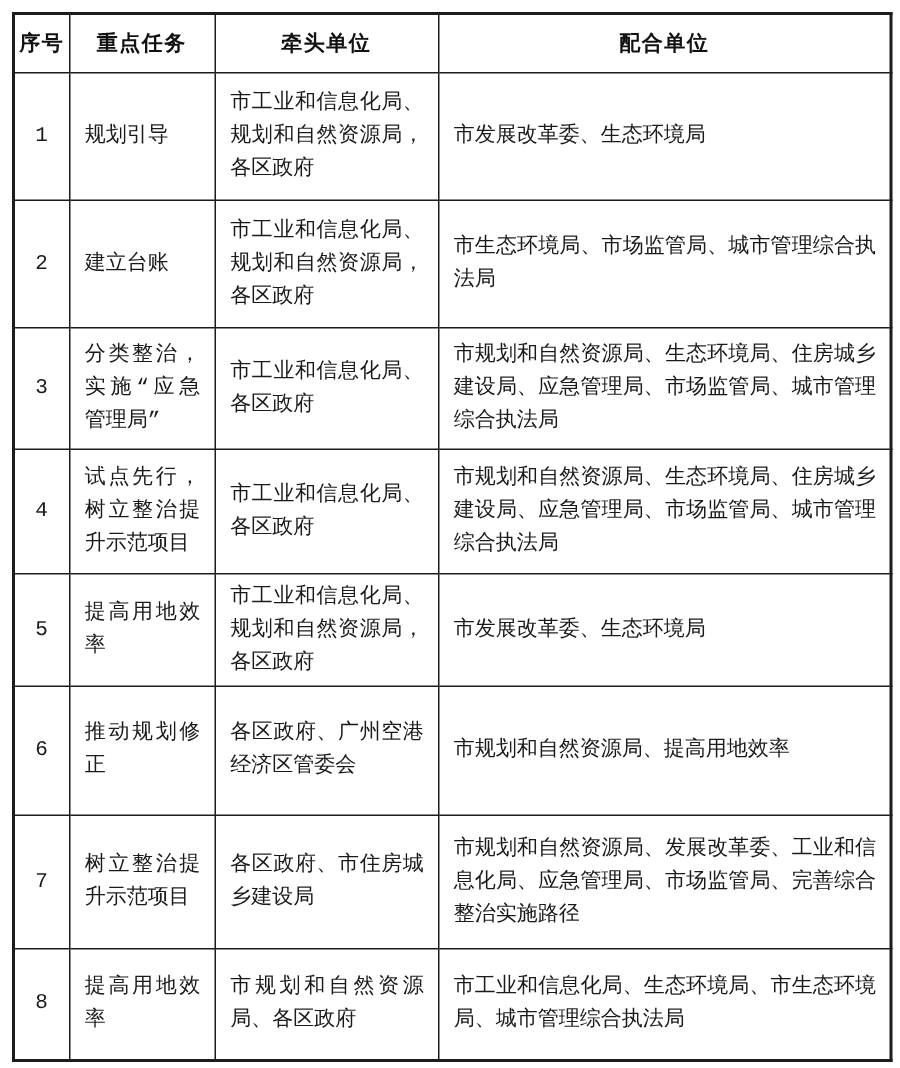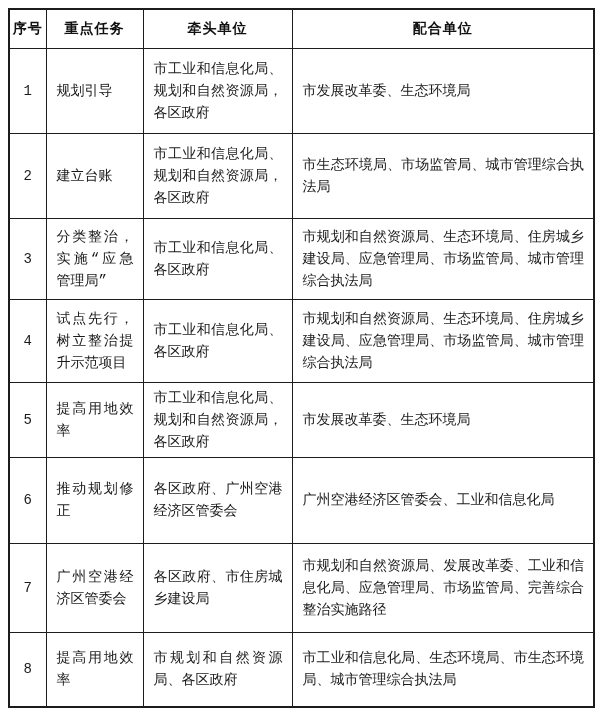--- a/index.html
+++ b/index.html
@@ -120,25 +120,25 @@
       <tr>
         <td class="c-no">5</td>
         <td class="c-task">提高用地效率</td>
         <td class="c-lead">市工业和信息化局、规划和自然资源局，各区政府</td>
         <td class="c-support">市发展改革委、生态环境局</td>
       </tr>
       <tr>
         <td class="c-no">6</td>
         <td class="c-task">推动规划修正</td>
         <td class="c-lead">各区政府、广州空港经济区管委会</td>
-        <td class="c-support">广州空港经济区管委会、工业和信息化局</td>
+        <td class="c-support">市规划和自然资源局、提高用地效率</td>
       </tr>
       <tr>
         <td class="c-no">7</td>
-        <td class="c-task">广州空港经济区管委会</td>
+        <td class="c-task">树立整治提升示范项目</td>
         <td class="c-lead">各区政府、市住房城乡建设局</td>
         <td class="c-support">市规划和自然资源局、发展改革委、工业和信息化局、应急管理局、市场监管局、完善综合整治实施路径</td>
       </tr>
       <tr>
         <td class="c-no">8</td>
         <td class="c-task">提高用地效率</td>
         <td class="c-lead">市规划和自然资源局、各区政府</td>
         <td class="c-support">市工业和信息化局、生态环境局、市生态环境局、城市管理综合执法局</td>
       </tr>
     </tbody>

